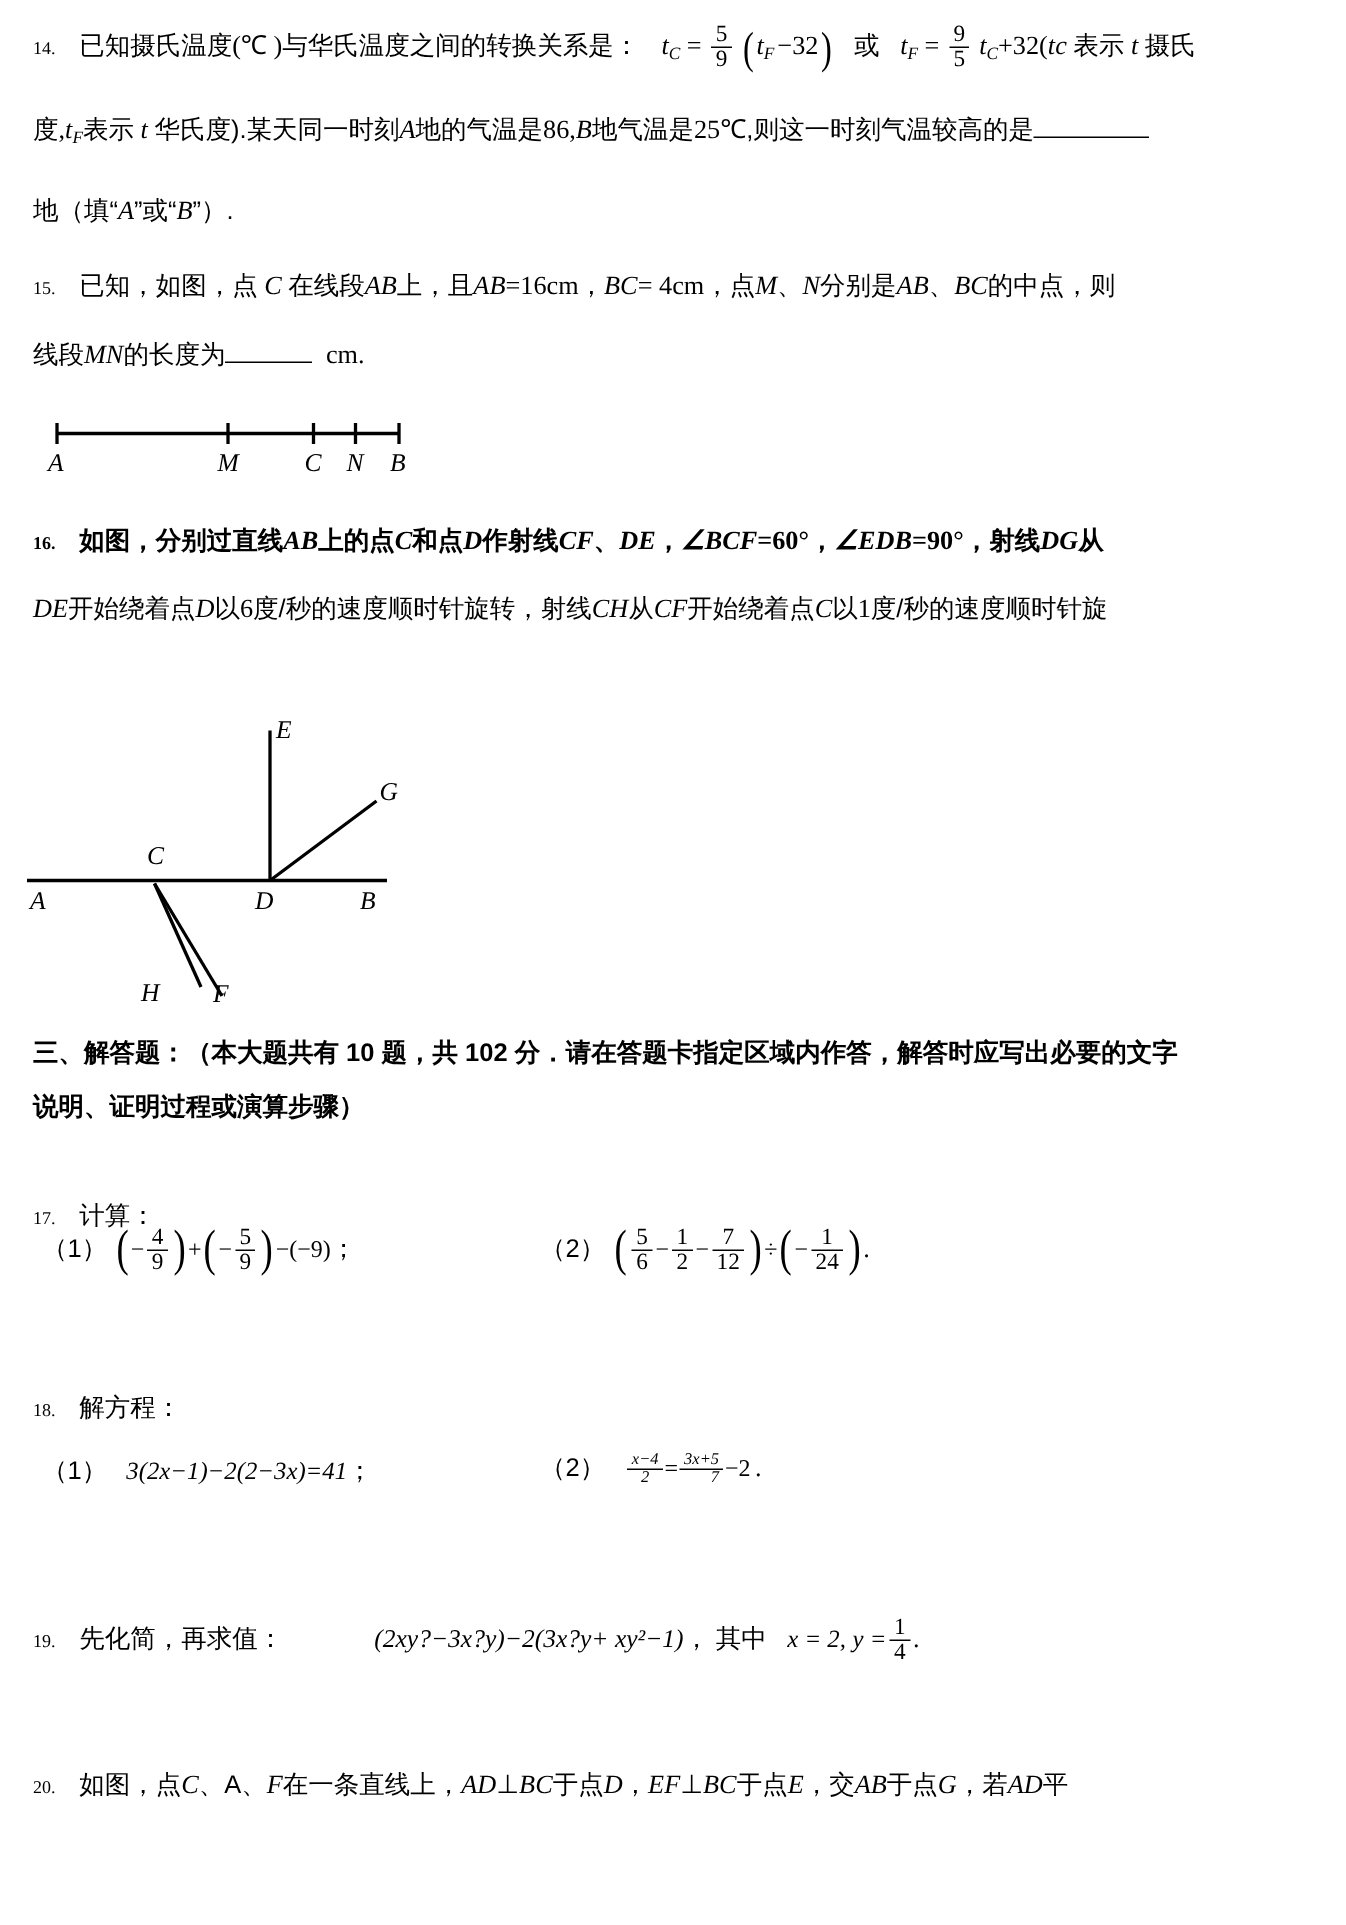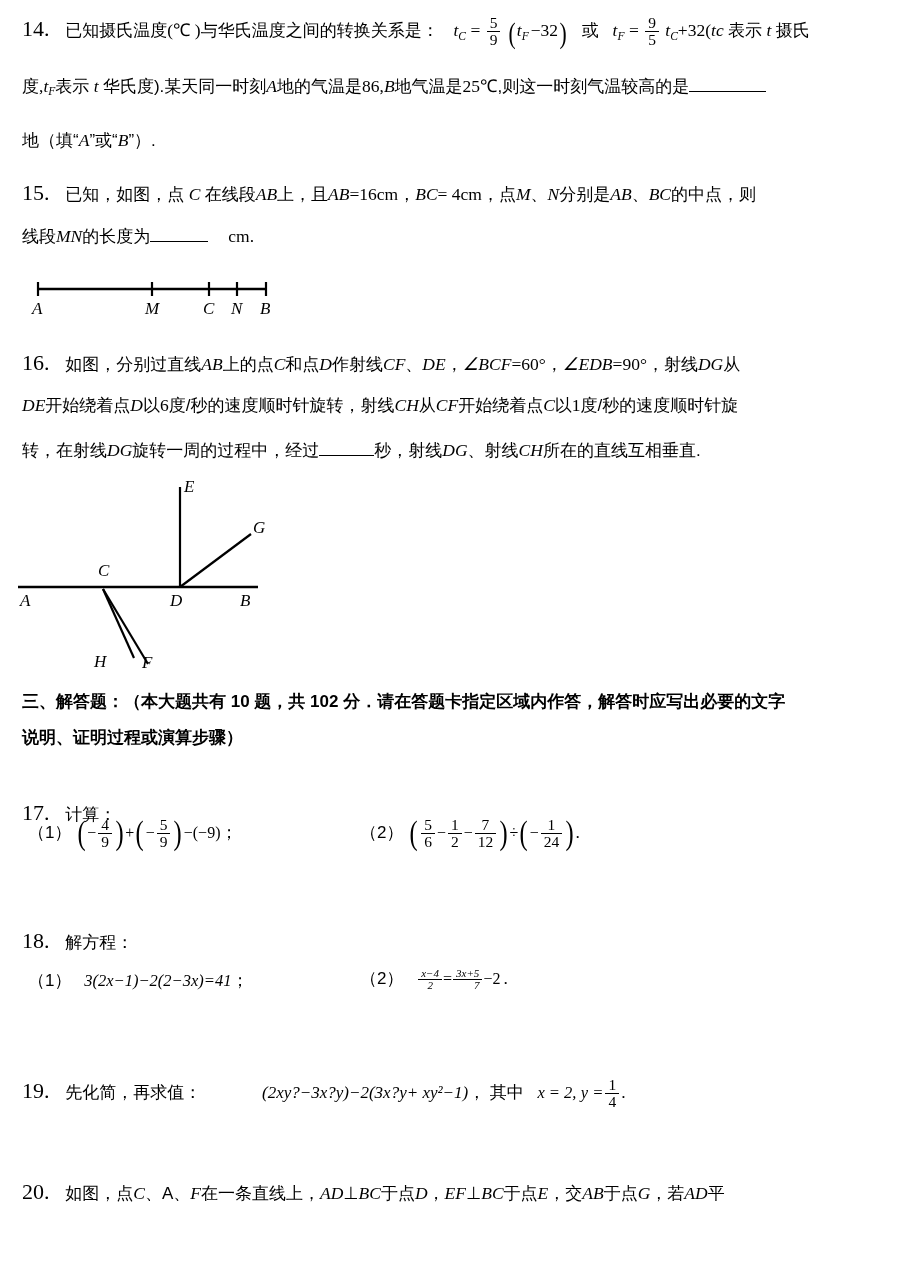--- a/index.html
+++ b/index.html
@@ -24,21 +24,21 @@
     font-size: 17.5px;
     line-height: 1.0;
     white-space: nowrap;
   }
   .cn { font-family: "Liberation Sans", "DejaVu Sans", sans-serif; font-size: 17px; }
   .it { font-style: italic; font-family: "Liberation Serif", serif; }
   .num { font-family: "Liberation Serif", serif; }
 
   .qnum {
     font-family: "Liberation Serif", serif;
-    font-size: 22px;
+    font-size: 12px;
   }
 
   
   .frac {
     display: inline-block;
     vertical-align: middle;
     text-align: center;
     line-height: 1.02;
     font-size: 15.5px;
     margin: 0 2px;
@@ -142,52 +142,49 @@
 
   <div class="row qline" style="top:182px;">
     <span class="qnum">15.</span>
     <span style="display:inline-block;width:7px;"></span>
     <span class="cn">已知，如图，点</span>
     <span class="it">C</span>
     <span class="cn">在线段</span><span class="it">AB</span><span class="cn">上，且</span><span class="it">AB</span><span class="num">=16cm</span><span class="cn">，</span><span class="it">BC</span><span class="num">= 4cm</span><span class="cn">，点</span><span class="it">M</span><span class="cn">、</span><span class="it">N</span><span class="cn">分别是</span><span class="it">AB</span><span class="cn">、</span><span class="it">BC</span><span class="cn">的中点，则</span>
   </div>
 
   <div class="row qline" style="top:228px;">
-    <span class="cn">线段</span><span class="it">MN</span><span class="cn">的长度为</span><span class="blank-ul" style="width:58px;height:14px;"></span><span class="num" style="margin-left:20px;font-family:Liberation Serif, serif;">cm</span><span class="num">.</span>
+    <span class="cn">线段</span><span class="it">MN</span><span class="cn">的长度为</span><span class="blank-ul" style="width:58px;height:14px;"></span><span class="num" style="margin-left:9px;font-family:Liberation Serif, serif;">cm</span><span class="num">.</span>
   </div>
 
   <div class="row" style="top:272px;left:18px;">
     <svg width="260" height="48" viewBox="0 0 260 48">
       <line x1="20" y1="17" x2="248" y2="17" stroke="#000" stroke-width="2.4"></line>
       <line x1="20" y1="10" x2="20" y2="24" stroke="#000" stroke-width="2.2"></line>
       <line x1="134" y1="10" x2="134" y2="24" stroke="#000" stroke-width="2.2"></line>
       <line x1="191" y1="10" x2="191" y2="24" stroke="#000" stroke-width="2.2"></line>
       <line x1="219" y1="10" x2="219" y2="24" stroke="#000" stroke-width="2.2"></line>
       <line x1="248" y1="10" x2="248" y2="24" stroke="#000" stroke-width="2.2"></line>
       <text class="lbl" x="14" y="42">A</text>
       <text class="lbl" x="127" y="42">M</text>
       <text class="lbl" x="185" y="42">C</text>
       <text class="lbl" x="213" y="42">N</text>
       <text class="lbl" x="242" y="42">B</text>
     </svg>
   </div>
 
-  <div class="row qline" style="top:352px;">
+  <div class="row qline" style="top:352px;font-weight:bold;">
     <span class="qnum">16.</span>
     <span style="display:inline-block;width:7px;"></span>
     <span class="cn">如图，分别过直线</span><span class="it">AB</span><span class="cn">上的点</span><span class="it">C</span><span class="cn">和点</span><span class="it">D</span><span class="cn">作射线</span><span class="it">CF</span><span class="cn">、</span><span class="it">DE</span><span class="cn">，</span><span class="it">∠BCF</span><span class="num">=60°</span><span class="cn">，</span><span class="it">∠EDB</span><span class="num">=90°</span><span class="cn">，射线</span><span class="it">DG</span><span class="cn">从</span>
   </div>
 
   <div class="row qline" style="top:397px;">
     <span class="it">DE</span><span class="cn">开始绕着点</span><span class="it">D</span><span class="cn">以</span><span class="num">6</span><span class="cn">度/秒的速度顺时针旋转，射线</span><span class="it">CH</span><span class="cn">从</span><span class="it">CF</span><span class="cn">开始绕着点</span><span class="it">C</span><span class="cn">以</span><span class="num">1</span><span class="cn">度/秒的速度顺时针旋</span>
   </div>
 
-  <div class="row qline" style="top:442px;">
-    <span class="cn">转，在射线</span><span class="it">DG</span><span class="cn">旋转一周的过程中，经过</span><span class="blank-ul" style="width:55px;height:14px;"></span><span class="cn">秒，射线</span><span class="it">DG</span><span class="cn">、射线</span><span class="it">CH</span><span class="cn">所在的直线互相垂直.</span>
-  </div>
 
   <div class="row" style="top:472px;left:8px;">
     <svg width="300" height="200" viewBox="0 0 300 200">
 
       <line x1="10" y1="115" x2="250" y2="115" stroke="#000" stroke-width="2.4"></line>
 
       <line x1="172" y1="115" x2="172" y2="15" stroke="#000" stroke-width="2.2"></line>
 
       <line x1="172" y1="115" x2="243" y2="62" stroke="#000" stroke-width="2.2"></line>
 

